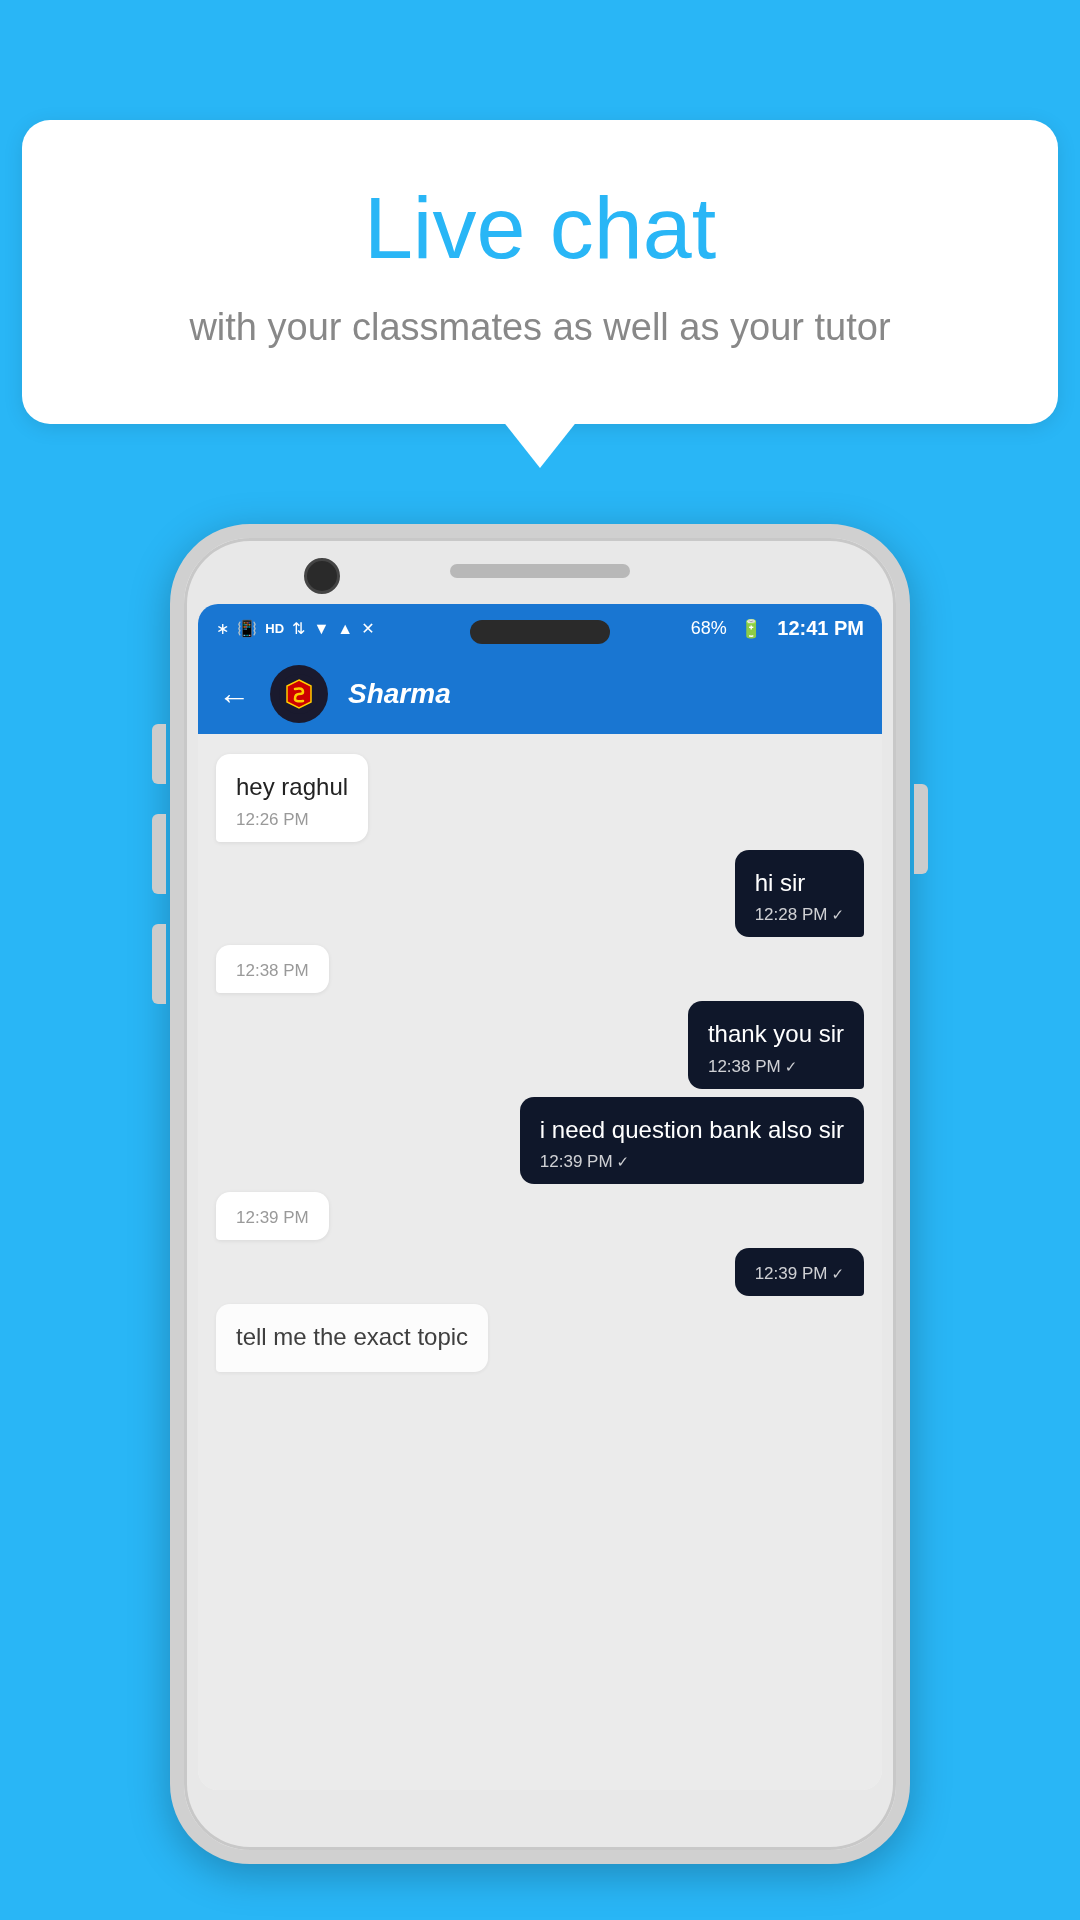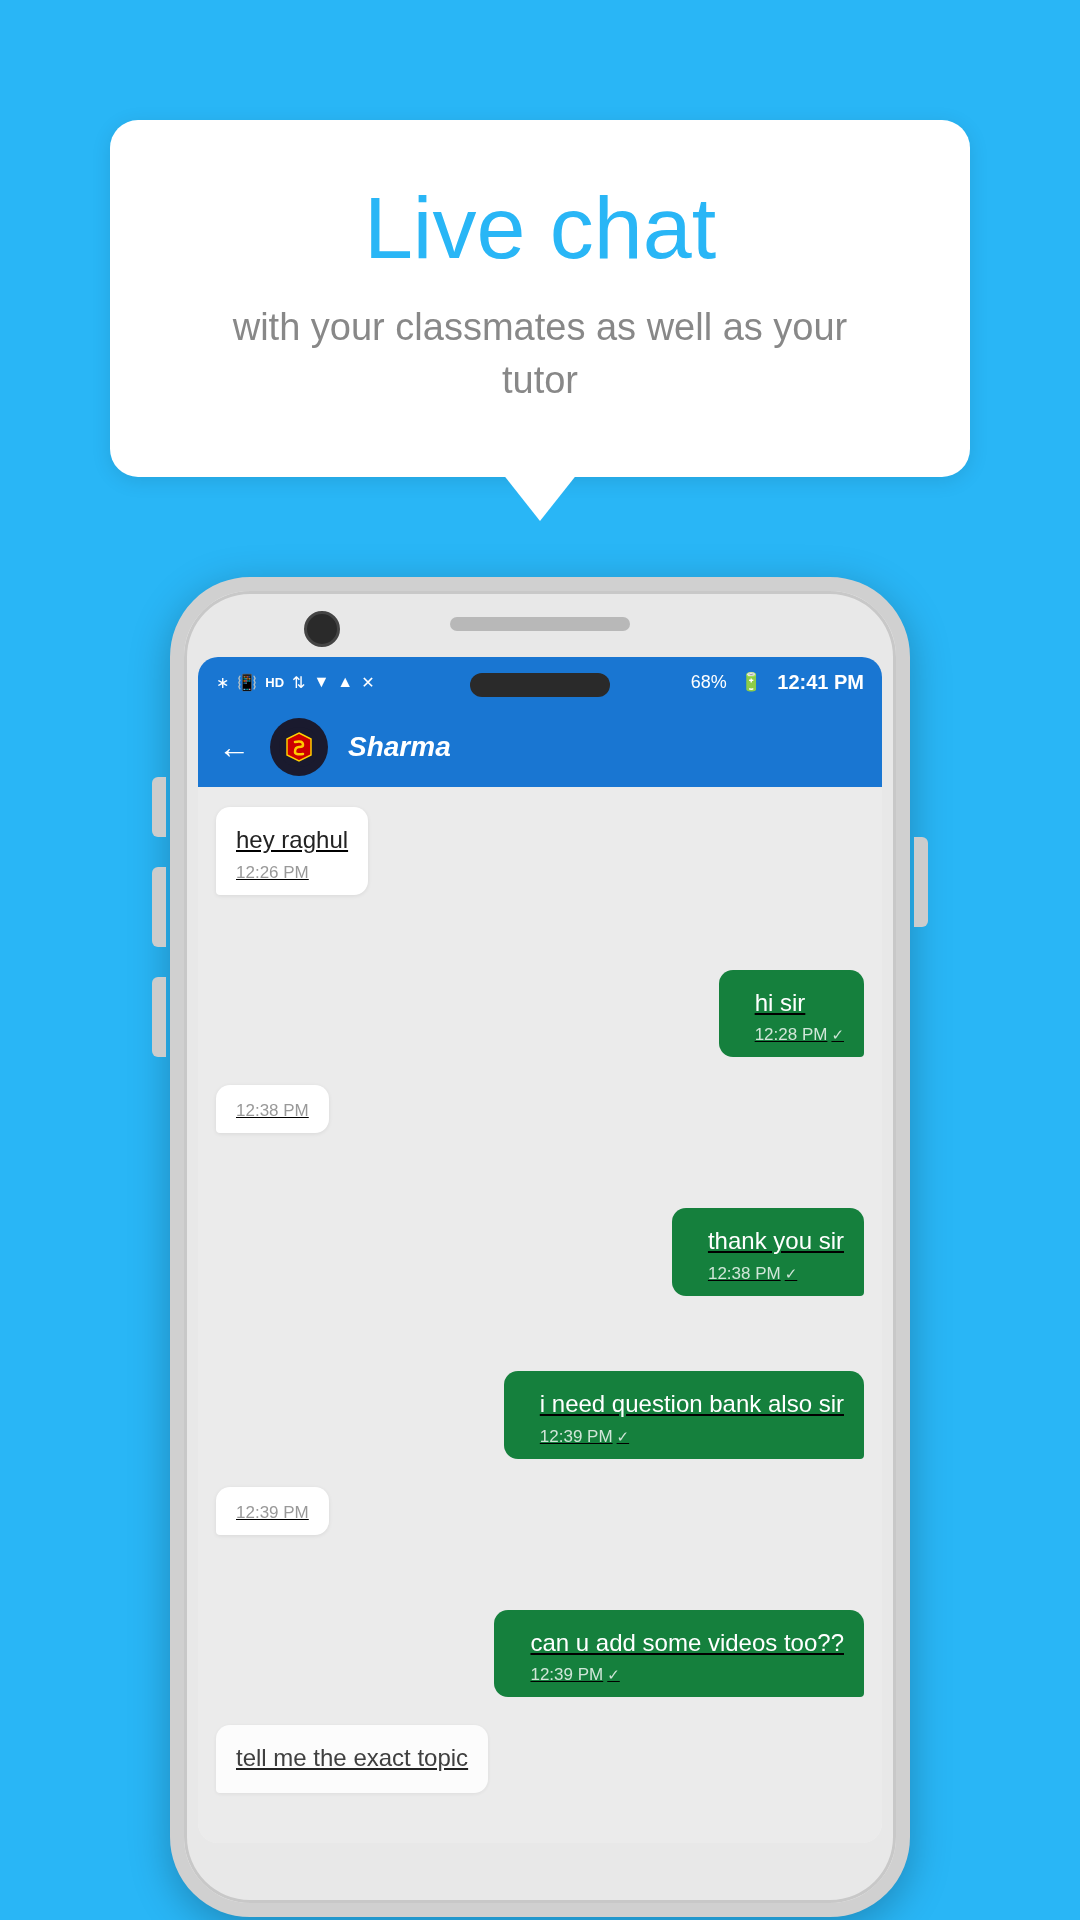--- a/index.html
+++ b/index.html
@@ -14,21 +14,21 @@
       align-items: center;
       overflow: hidden;
     }
 
     
     .tooltip-card {
       background: white;
       border-radius: 28px;
       padding: 60px 80px 70px 80px;
       margin-top: 120px;
-      width: 860px;
+      width: 1036px;
       text-align: center;
       position: relative;
       box-shadow: 0 4px 20px rgba(0,0,0,0.1);
     }
 
     .tooltip-card::after {
       content: '';
       position: absolute;
       bottom: -44px;
       left: 50%;
@@ -243,22 +243,21 @@
     }
 
     
     .chat-area {
       flex: 1;
       background: #ebebeb;
       overflow-y: auto;
       padding: 20px 18px;
       display: flex;
       flex-direction: column;
-      gap: 28px;
-      text-decoration: underline;
+      gap: 8px;
     }
 
     
     .msg-received {
       align-self: flex-start;
       max-width: 78%;
     }
 
     .msg-sent {
       align-self: flex-end;
@@ -266,24 +265,23 @@
     }
 
     .bubble-received {
       background: white;
       border-radius: 14px 14px 14px 4px;
       padding: 16px 20px 12px 20px;
       box-shadow: 0 1px 4px rgba(0,0,0,0.08);
     }
 
     .bubble-sent {
-      background: #15803d;
+      background: #0f172a;
       border-radius: 14px 14px 4px 14px;
-      padding: 16px 20px 12px 36px;
-      margin-top: 47px;
+      padding: 16px 20px 12px 20px;
     }
 
     .msg-text-received {
       font-size: 24px;
       color: #222;
       line-height: 1.4;
       margin-bottom: 6px;
     }
 
     .msg-text-sent {
@@ -407,21 +405,20 @@
         </div>
       </div>
     </div>
           <div class="msg-received">
       <div class="bubble-received">
         <div class="msg-meta-received">12:39 PM</div>
       </div>
     </div>
           <div class="msg-sent">
       <div class="bubble-sent">
-        <div class="msg-text-sent">can u add some videos too??</div>
         <div class="msg-meta-sent">
           12:39 PM <span class="check-icon">✓</span>
         </div>
       </div>
     </div>
           <div class="msg-received">
       <div class="bubble-received" style="opacity:0.85;">
         <div class="msg-text-received">tell me the exact topic</div>
       </div>
     </div>

